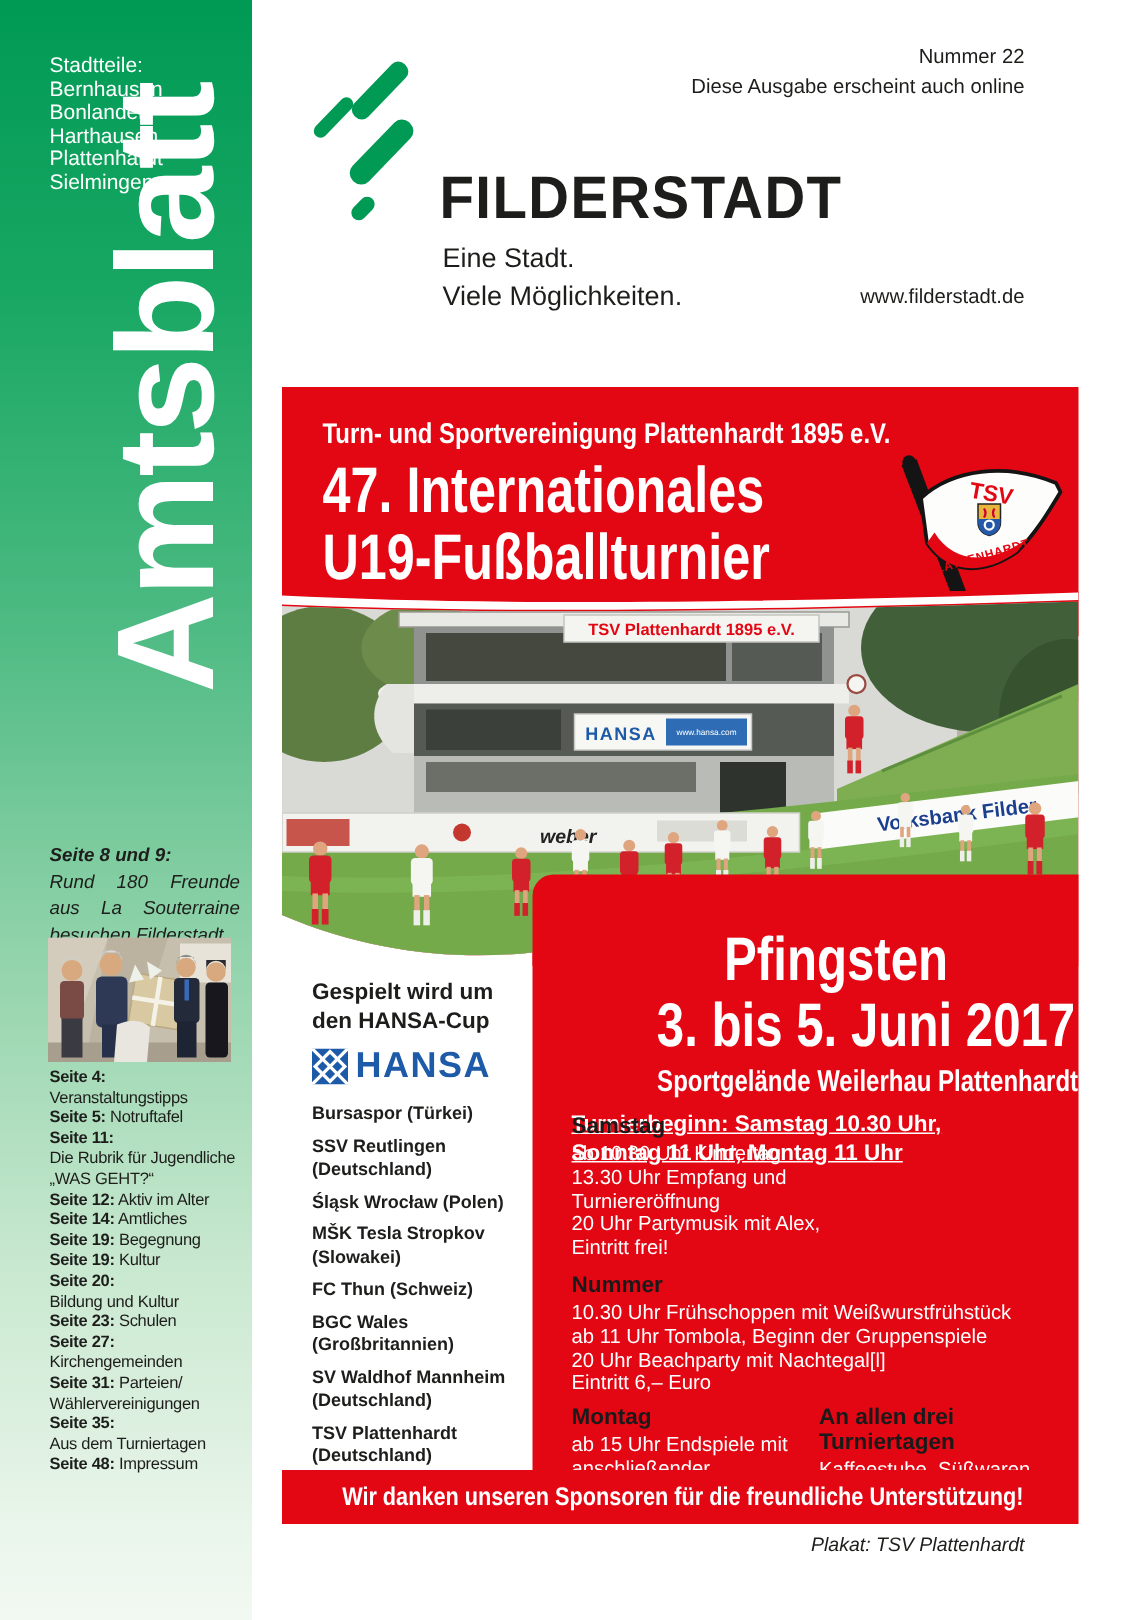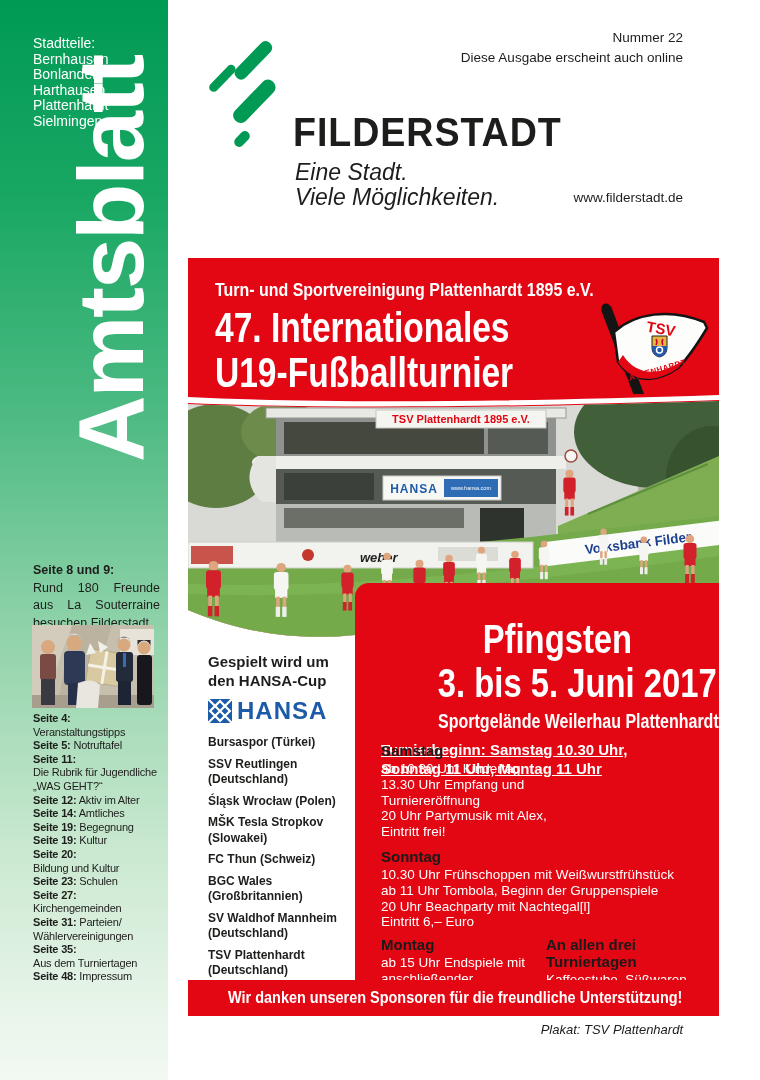--- a/index.html
+++ b/index.html
@@ -6,33 +6,33 @@
   #page{position:relative;width:724px;height:1080px;background:#fff;overflow:hidden;
         font-family:"Liberation Sans",sans-serif;color:#1d1d1b;}
   
   #sidebar{position:absolute;left:0;top:0;width:168px;height:1080px;
            background:linear-gradient(180deg,var(--brand-green,#009a55) 0%,#18a763 18%,
            #4cba82 38%,#8fd2a9 58%,#c8e8cf 78%,#e9f5ea 94%,#f2f9f2 100%);}
   .districts{position:absolute;left:33px;top:36px;color:#fff;font-size:14px;line-height:15.5px;}
   .amtsblatt{position:absolute;left:58px;top:462px;width:452px;color:#fff;
              font-size:92px;font-weight:700;letter-spacing:-2px;line-height:106px;
              transform:rotate(-90deg);transform-origin:0 0;white-space:nowrap;}
-  .feature{position:absolute;left:33px;top:562px;width:127px;font-size:12.5px;line-height:17.5px;}
+  .feature{position:absolute;left:33px;top:562px;width:127px;font-size:12.5px;line-height:17.5px;font-style:italic;}
   .feature .lbl{font-weight:700;display:block;}
   .feature .txt{text-align:justify;display:block;}
   .sidephoto{position:absolute;left:32px;top:625px;}
   .index{position:absolute;left:33px;top:712px;width:136px;font-size:11px;line-height:13.6px;letter-spacing:-0.2px;}
   .index .il{font-weight:700;}
   .index .blk .il{display:block;}
   
   .issue{position:absolute;right:41px;top:28px;text-align:right;font-size:13.5px;line-height:20px;}
   .logomark{position:absolute;left:203px;top:36px;}
   .wordmark{position:absolute;left:293px;top:110px;font-size:40px;font-weight:700;
             letter-spacing:1px;transform:scaleX(.94);transform-origin:0 0;white-space:nowrap;}
-  .tagline{position:absolute;left:295px;top:160px;font-style:italic;font-size:23px;line-height:25px;}
+  .tagline{position:absolute;left:295px;top:160px;font-size:18px;line-height:25px;}
   .website{position:absolute;right:41px;top:190px;font-size:13.5px;}
   
   #poster{position:absolute;left:188px;top:230px;width:531px;height:786px;}
   .p-header{position:absolute;left:0;top:0;width:531px;height:166px;background:var(--poster-red,#e30613);margin-top:28px;}
   .club-line{position:absolute;left:27px;top:21px;color:#fff;font-weight:700;font-size:19px;
              transform:scaleX(.84);transform-origin:0 0;white-space:nowrap;}
   .p-title{position:absolute;left:27px;top:47px;color:#fff;font-weight:700;font-size:43px;line-height:45px;
            transform:scaleX(.78);transform-origin:0 0;white-space:nowrap;}
   .flag{position:absolute;right:4px;top:40px;}
   .p-photo{position:absolute;left:0;top:164px;}
@@ -316,21 +316,21 @@
         <div>Turnierbeginn: Samstag 10.30 Uhr,</div>
         <div>Sonntag 11 Uhr, Montag 11 Uhr</div>
       </div>
       <div class="day first">
         <div class="day-title">Samstag</div>
         <div class="day-line">ab 10.30 Uhr Kindertag</div>
         <div class="day-line">13.30 Uhr Empfang und Turniereröffnung</div>
         <div class="day-line">20 Uhr Partymusik mit Alex, Eintritt frei!</div>
       </div>
       <div class="day">
-        <div class="day-title">Sonntag</div>
+        <div class="day-title">Nummer</div>
         <div class="day-line">10.30 Uhr Frühschoppen mit Weißwurstfrühstück</div>
         <div class="day-line">ab 11 Uhr Tombola, Beginn der Gruppenspiele</div>
         <div class="day-line">20 Uhr Beachparty mit Nachtegal[l]</div>
         <div class="day-line">Eintritt 6,– Euro</div>
       </div>
       <div class="mrow">
         <div class="day">
           <div class="day-title">Montag</div>
           <div class="day-line">ab 15 Uhr Endspiele mit</div>
           <div class="day-line">anschließender Siegerehrung,</div>

